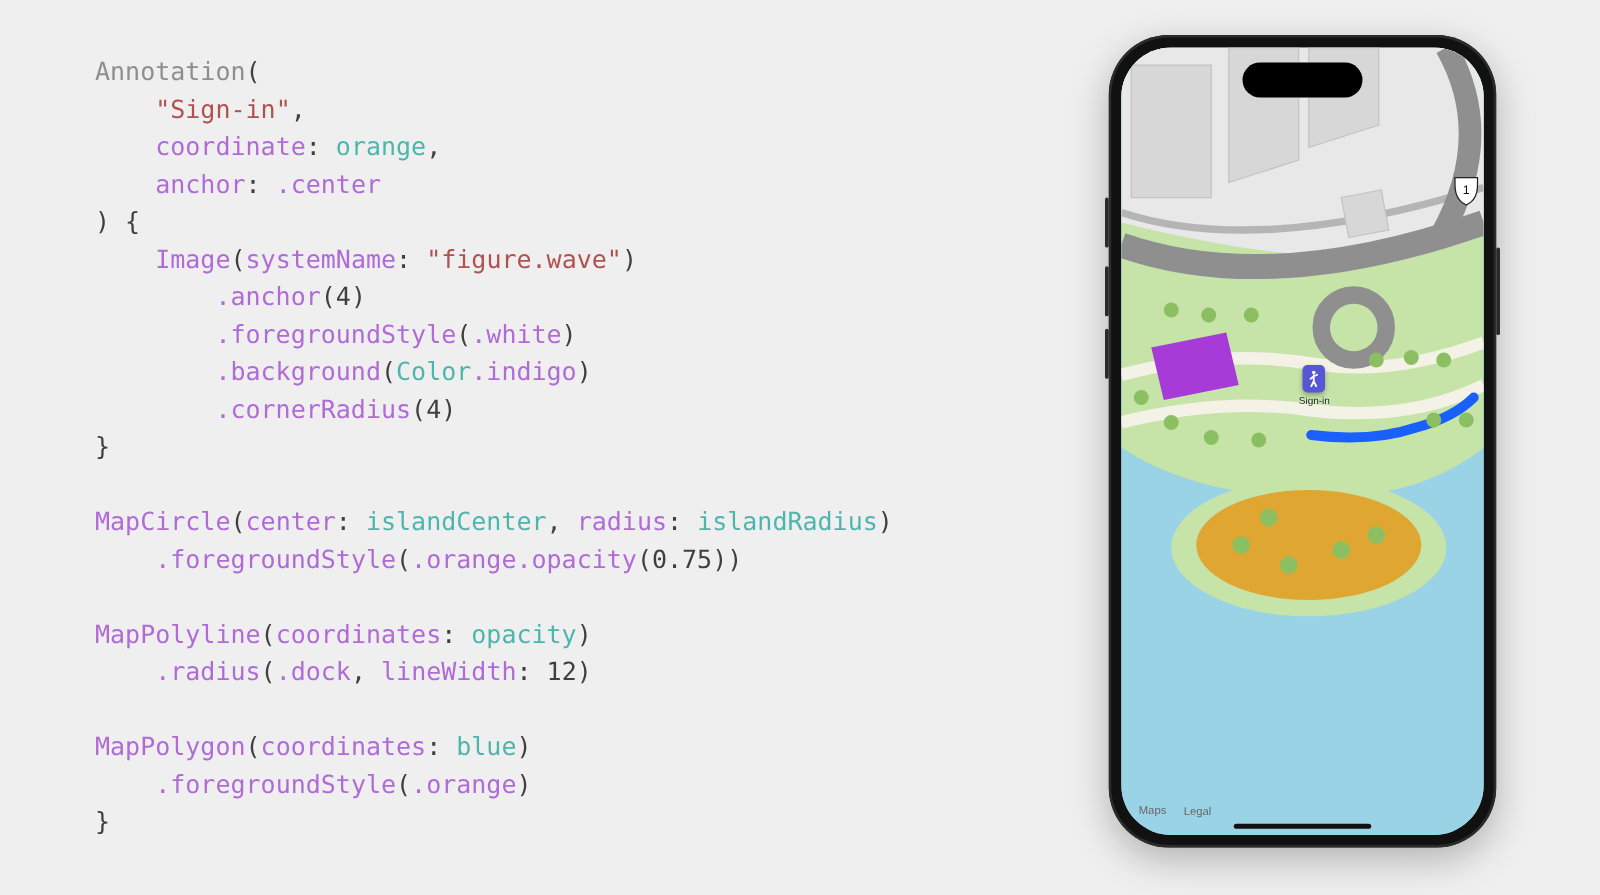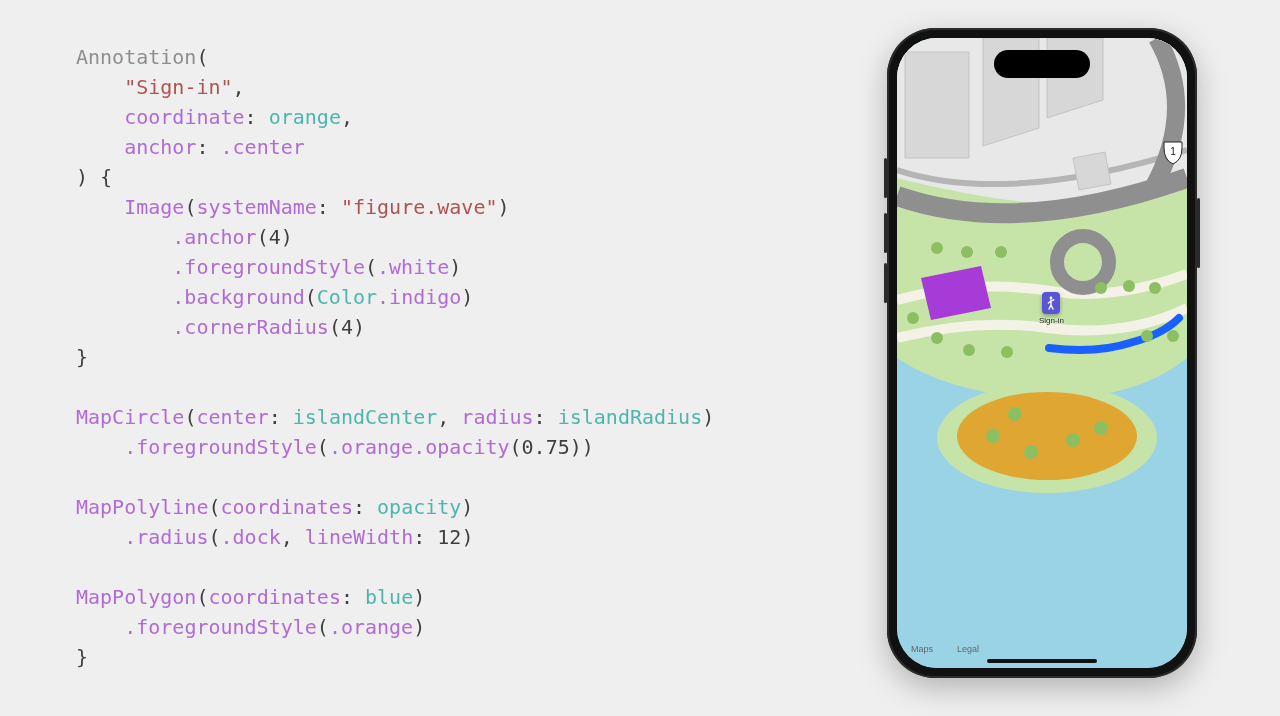--- a/index.html
+++ b/index.html
@@ -67,21 +67,21 @@
       radial-gradient(circle at 50% 100%,transparent 6px,#111 6px 8px,transparent 8px);
     clip-path:polygon(0 100%,50% 0,100% 100%);
   }
   .batt{width:22px;height:11px;border:1px solid #111;border-radius:3px;position:relative;}
   .batt::before{content:"";position:absolute;left:1px;top:1px;bottom:1px;width:16px;background:#111;border-radius:1px;}
   .batt::after{content:"";position:absolute;right:-3px;top:3px;width:2px;height:5px;background:#111;border-radius:1px;}
 
   .map-footer{
     position:absolute;bottom:14px;left:14px;z-index:30;
     font-family:-apple-system,sans-serif;font-size:9px;color:#666;
-    display:flex;gap:24px;align-items:flex-end;margin-top:36px;
+    display:flex;gap:14px;align-items:flex-end;margin-top:36px;
   }
   .map-footer .logo::before{content:"";font-size:10px;}
   .map-footer .legal{}
 
   .home-ind{position:absolute;bottom:5px;left:50%;transform:translateX(-50%);
     width:110px;height:4px;background:#111;border-radius:3px;z-index:40;}
 
   .mapcontent{position:absolute;inset:0;}
 
   

